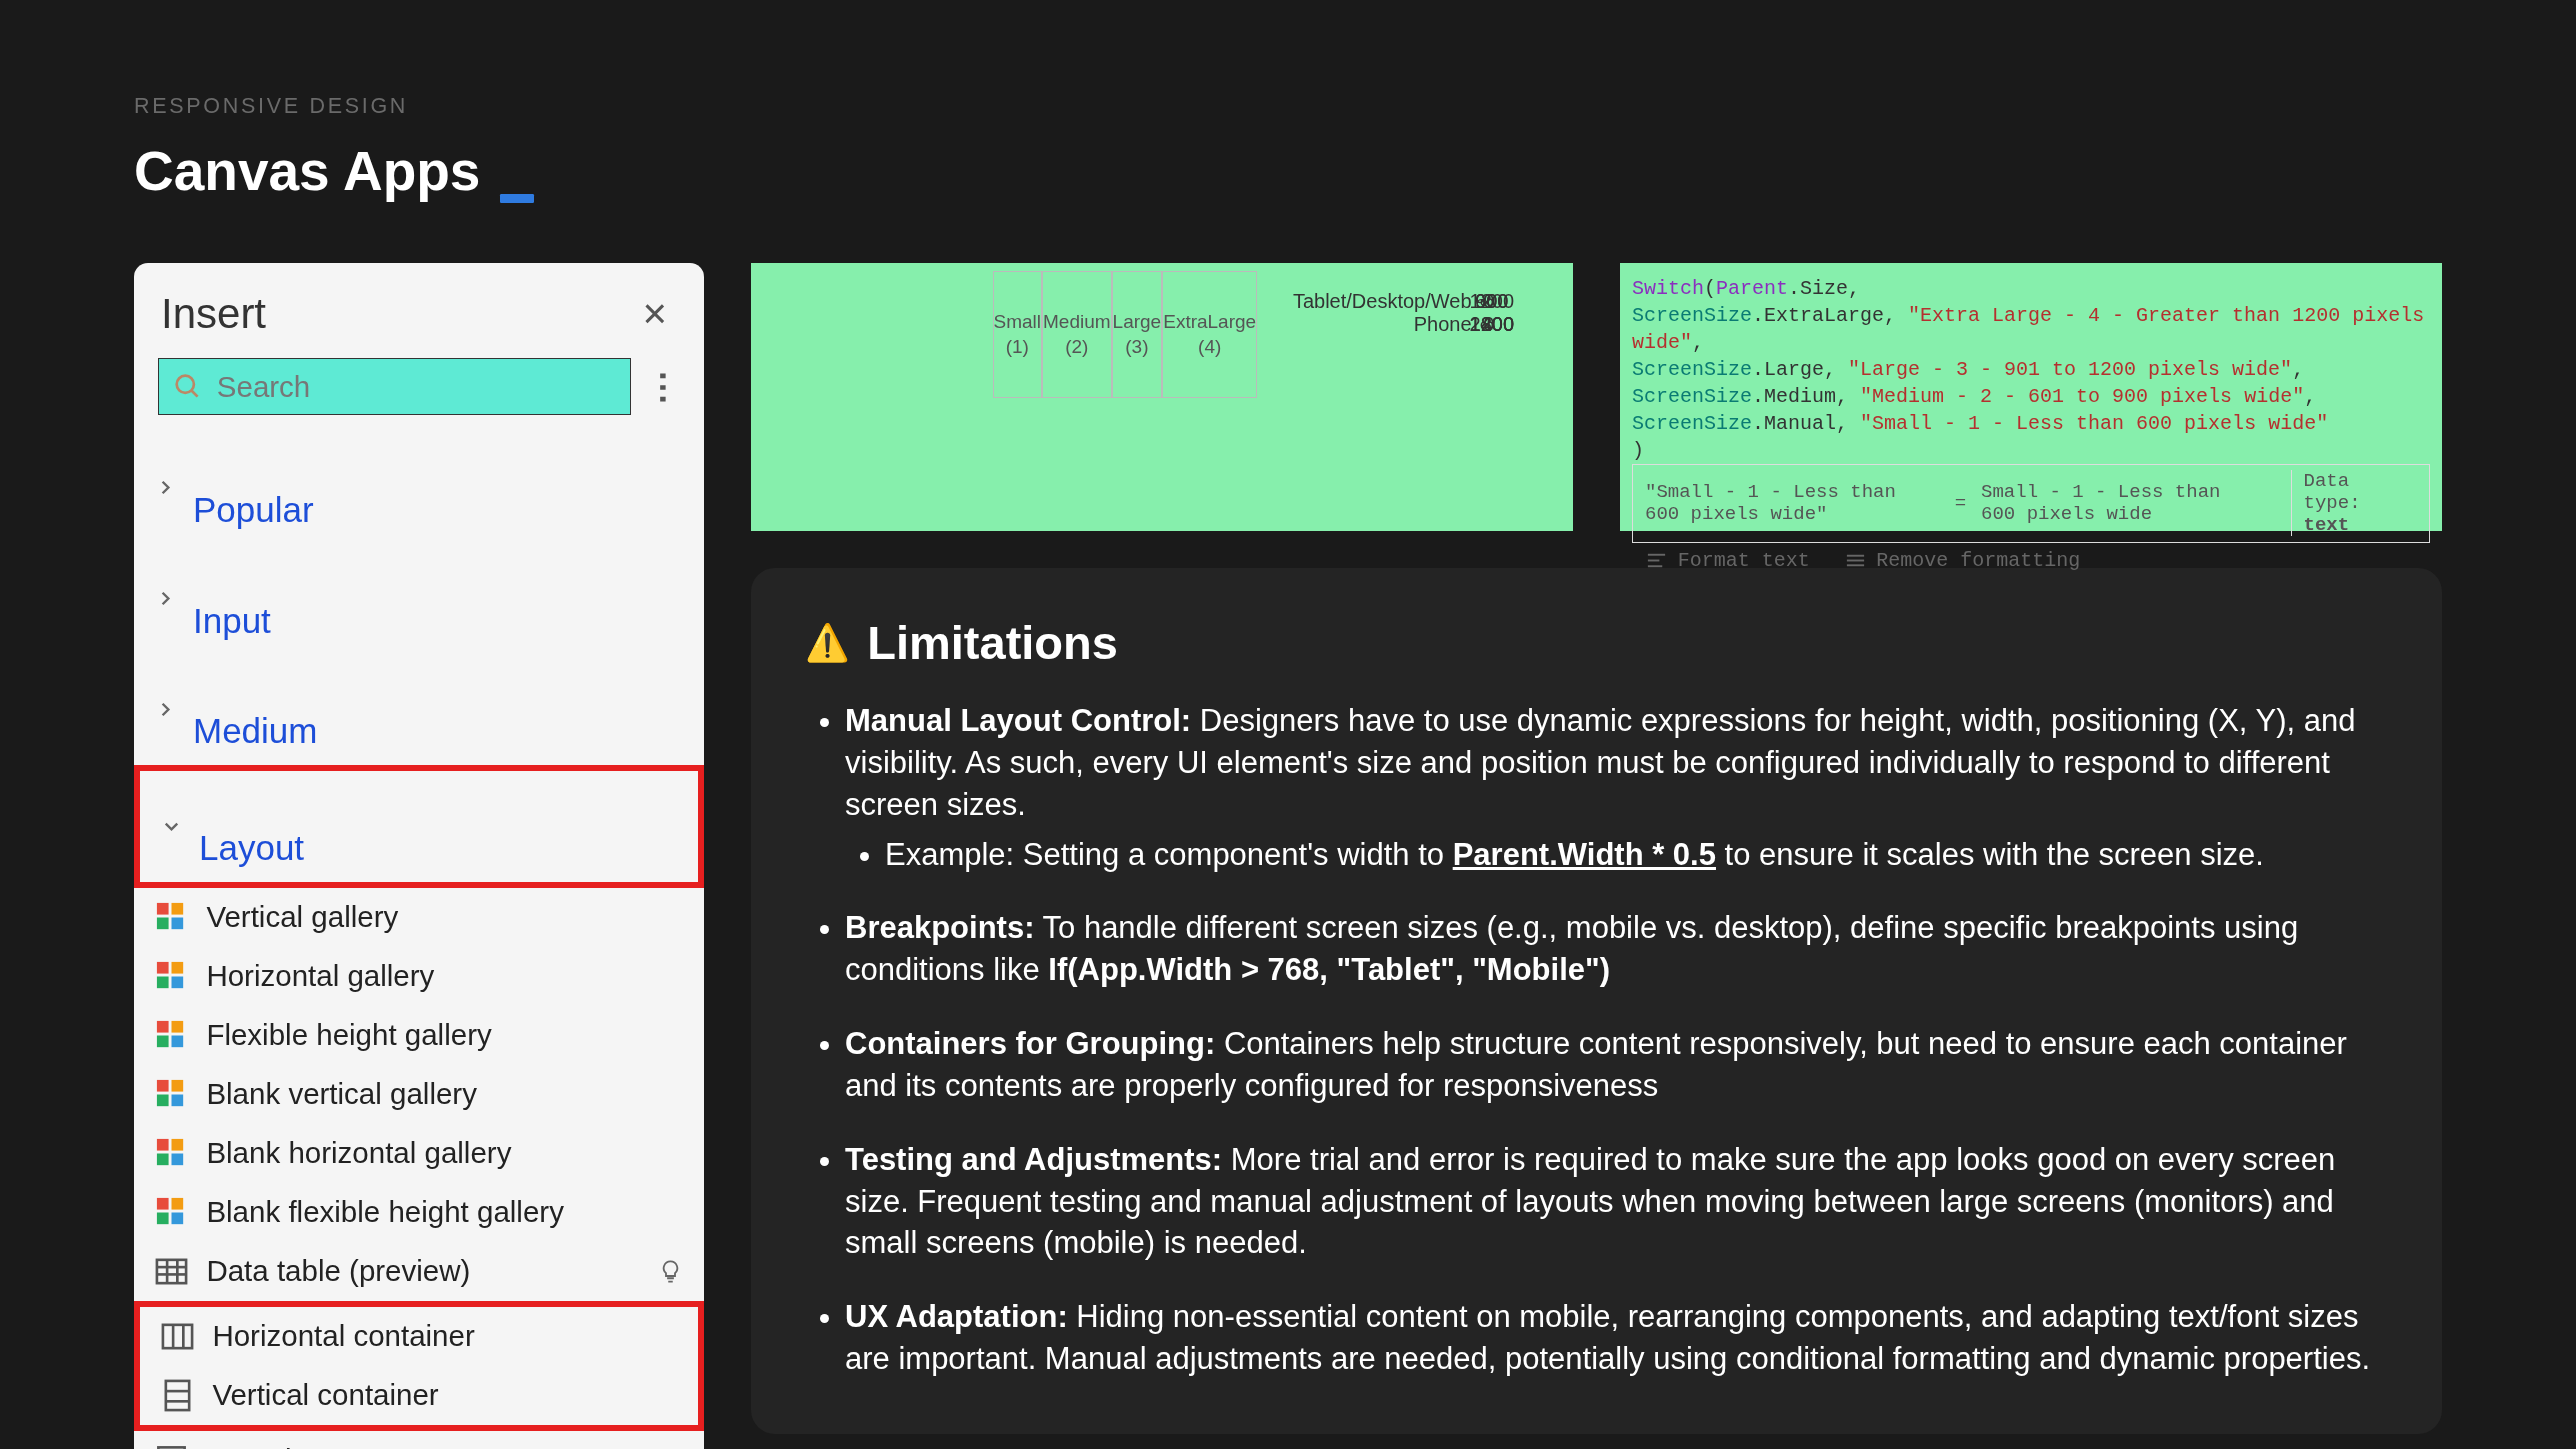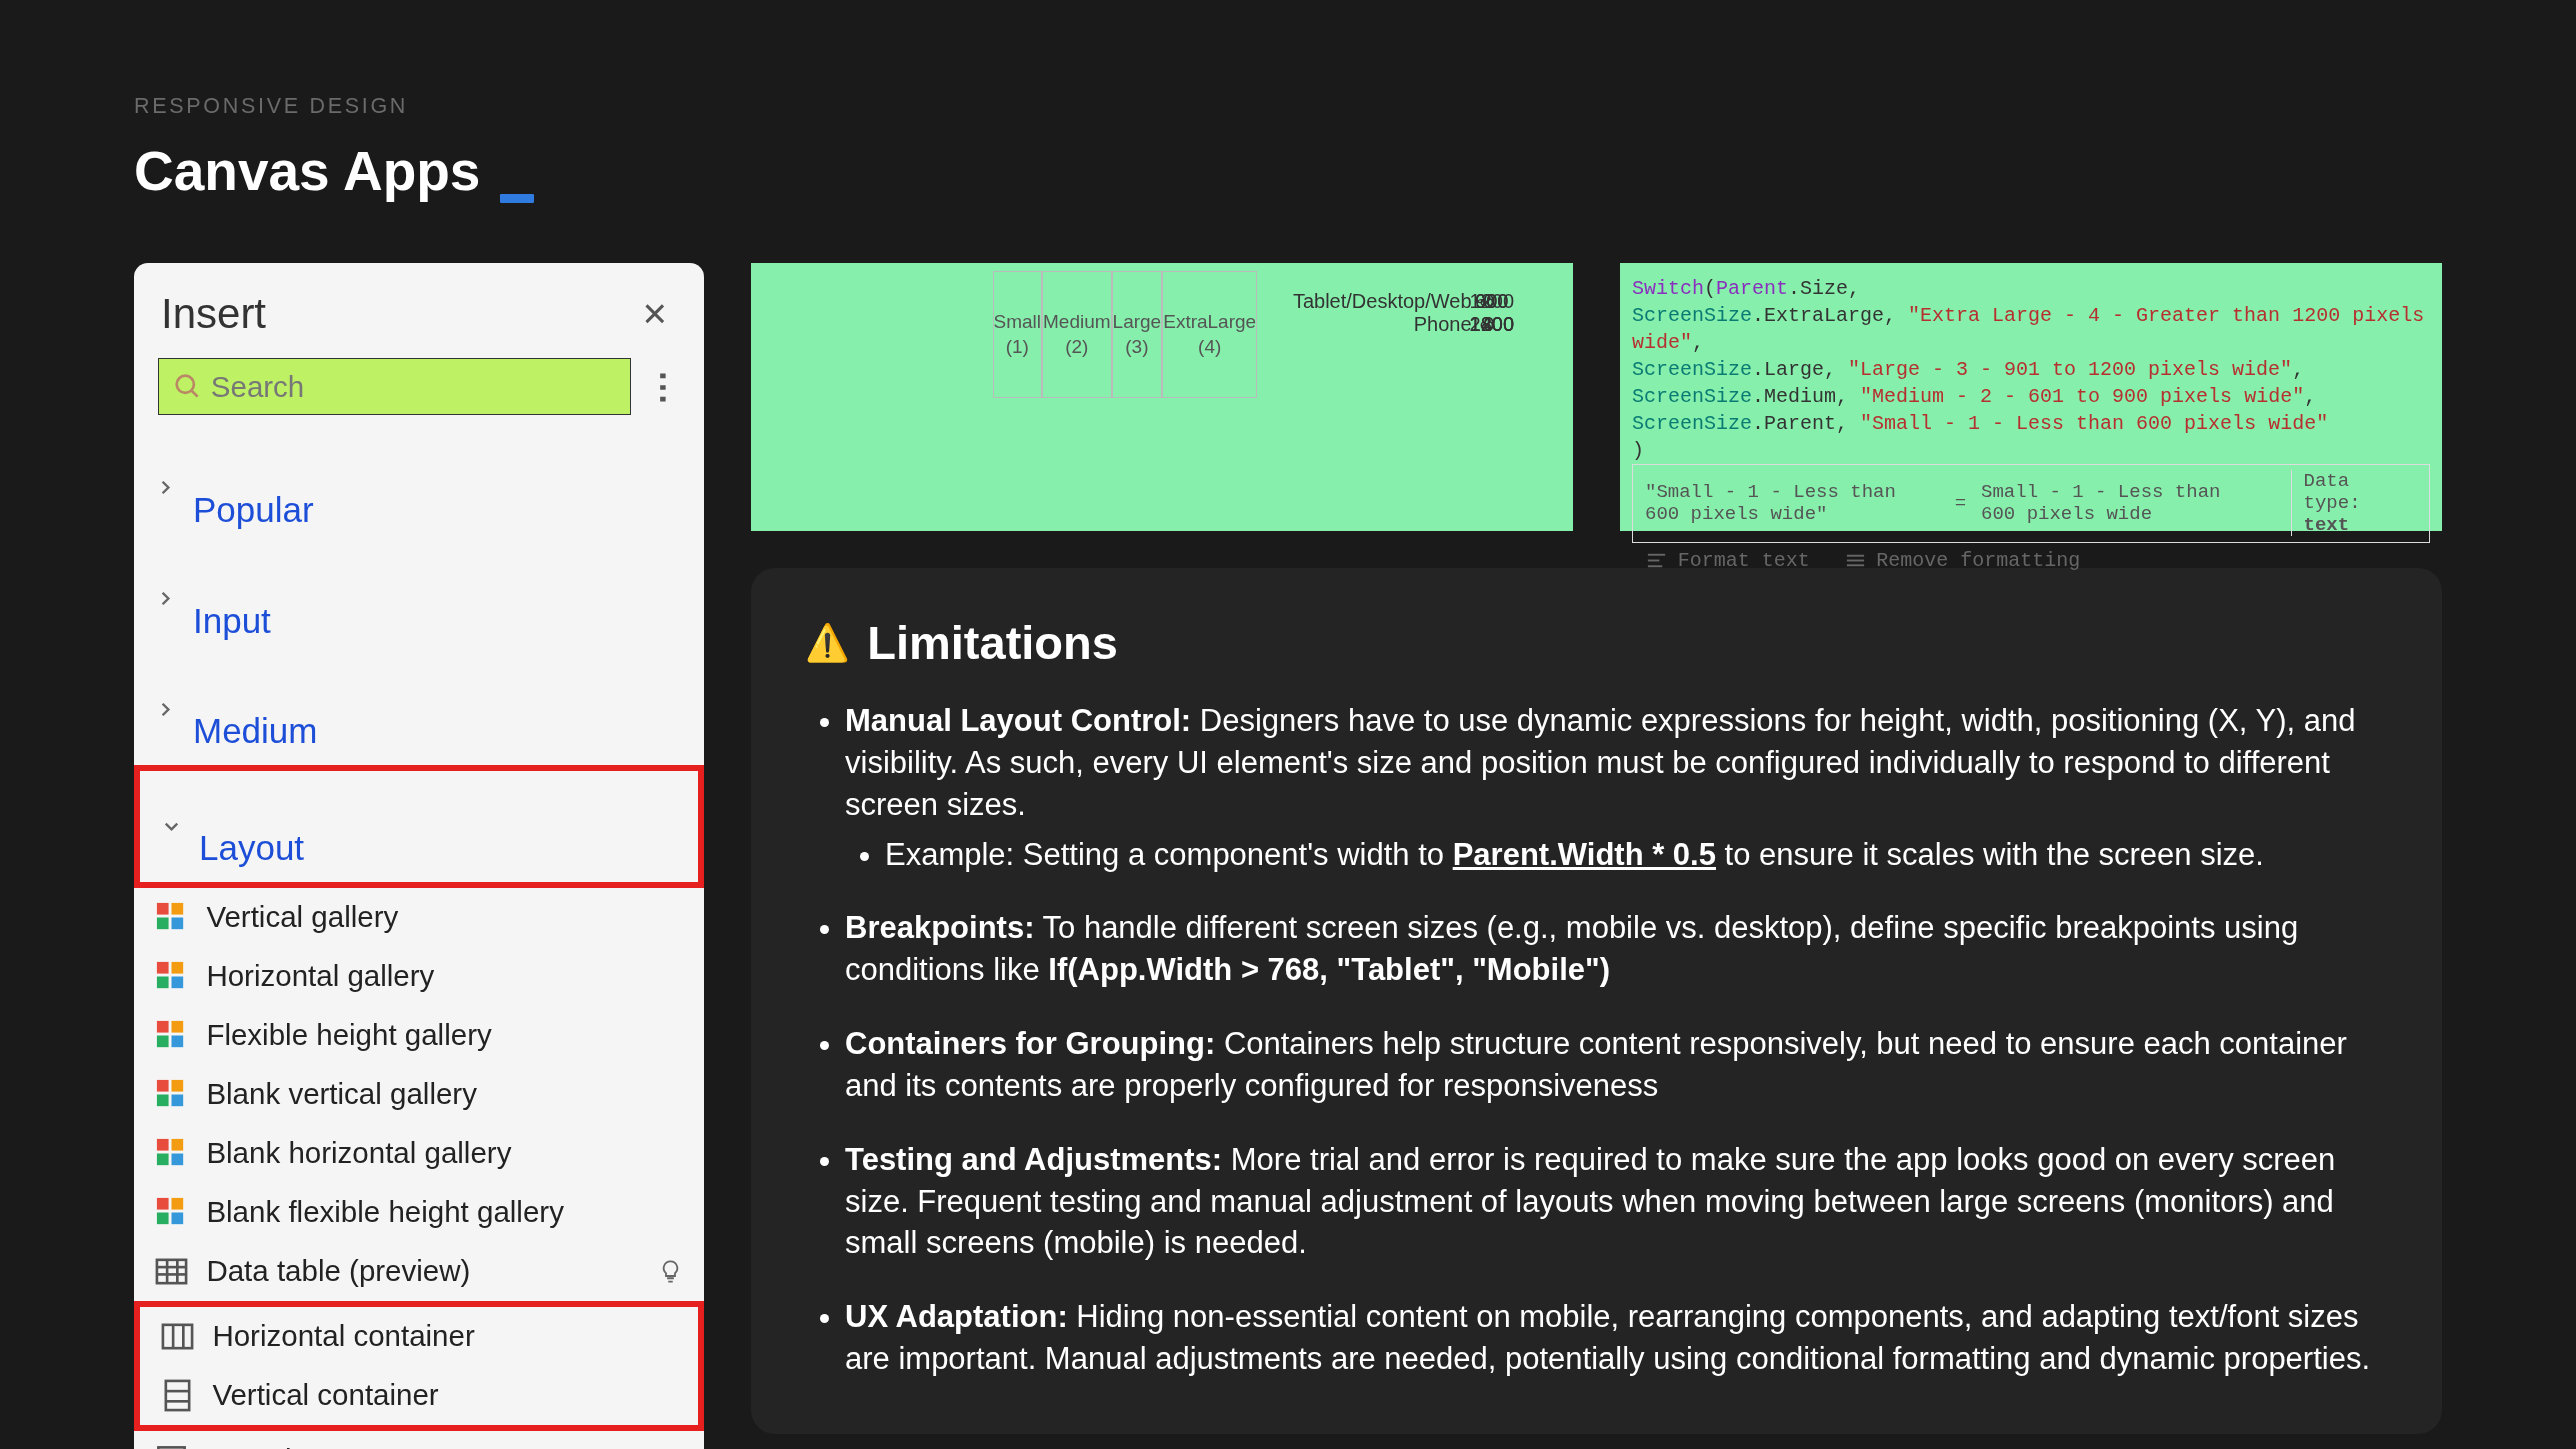--- a/index.html
+++ b/index.html
@@ -66,25 +66,25 @@
   }
   .search-row {
     display: flex;
     align-items: center;
     padding: 0 23.5px 17px 23.5px;
     gap: 17px;
   }
   .search-box {
     flex: 1;
     border: 1.3px solid #333;
-    background: #bef264;
+    background: #5eead4;
     display: flex;
     align-items: center;
     padding: 10.7px 14.8px;
-    gap: 8px;
+    gap: 14px;
   }
   .search-icon-svg { width: 29.5px; height: 29.5px; }
   .search-placeholder {
     color: #777;
     font-size: 29.5px;
   }
   .more-dots {
     color: #555;
     font-size: 35px;
     font-weight: 900;
@@ -381,21 +381,21 @@
           </div>
         </div>
 
       <div class="fig-box" id="code-fig">
           <div class="code-box">
             <div class="code-lines">
               <div><span class="tk-kw">Switch</span><span class="">(</span><span class="tk-kw">Parent</span><span class="">.Size,</span></div>
               <div><span class="tk-type">ScreenSize</span><span class="">.ExtraLarge, </span><span class="tk-str">"Extra Large - 4 - Greater than 1200 pixels wide"</span><span class="">,</span></div>
               <div><span class="tk-type">ScreenSize</span><span class="">.Large, </span><span class="tk-str">"Large - 3 - 901 to 1200 pixels wide"</span><span class="">,</span></div>
               <div><span class="tk-type">ScreenSize</span><span class="">.Medium, </span><span class="tk-str">"Medium - 2 - 601 to 900 pixels wide"</span><span class="">,</span></div>
-              <div><span class="tk-type">ScreenSize</span><span class="">.Parent, </span><span class="tk-str">"Small - 1 - Less than 600 pixels wide"</span></div>
+              <div><span class="tk-type">ScreenSize</span><span class="">.Manual, </span><span class="tk-str">"Small - 1 - Less than 600 pixels wide"</span></div>
               <div><span class="">)</span></div>
             </div>
             <div>
               <div class="code-footer-row1">
                 <span>"Small - 1 - Less than 600 pixels wide"</span>
                 <span>=</span>
                 <span>Small - 1 - Less than 600 pixels wide</span>
                 <span class="spacer"></span>
                 <span class="dt-box">Data type: <b>text</b></span>
               </div>

